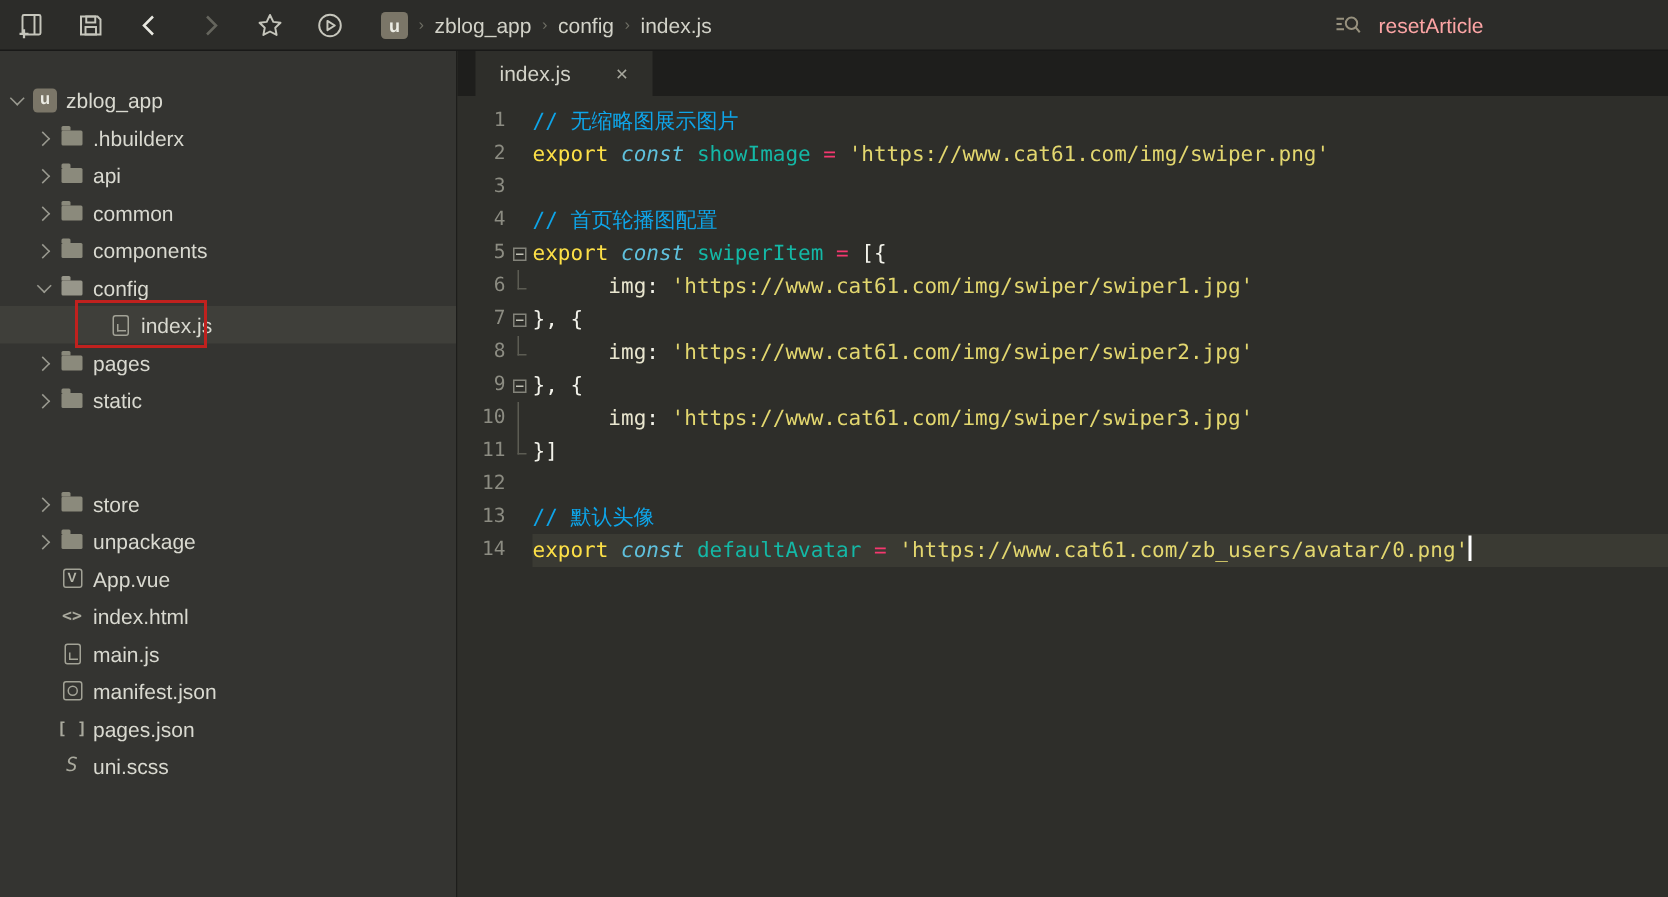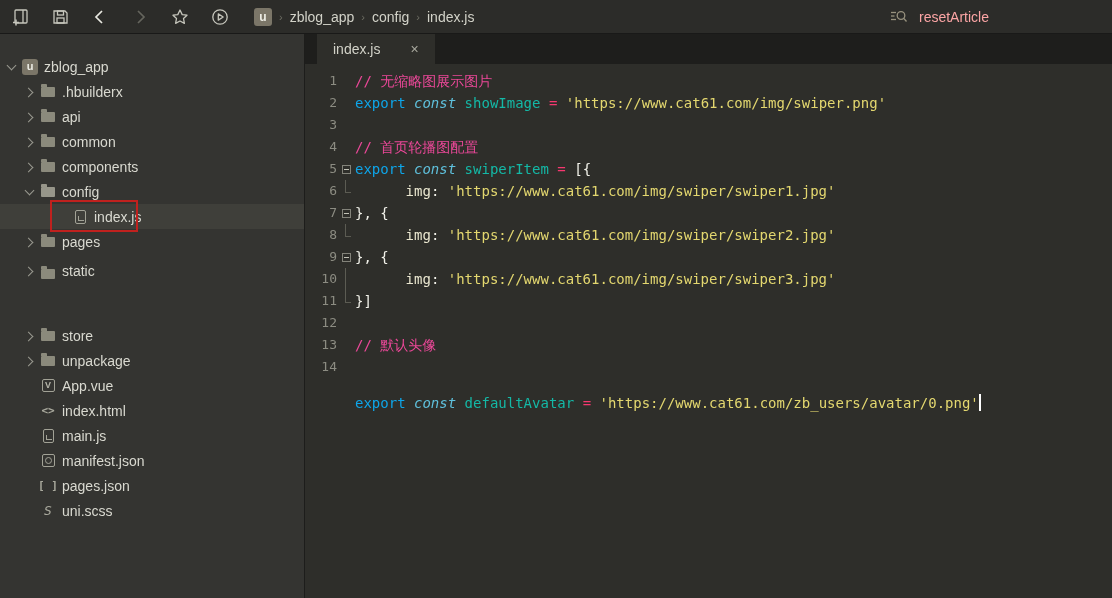--- a/index.html
+++ b/index.html
@@ -66,25 +66,25 @@
   .code { flex:1; padding-top:6px; font-family:"DejaVu Sans Mono", monospace; font-size:14px; overflow:hidden; }
   .code-line { height:22px; display:flex; align-items:stretch; line-height:22px; }
   .ln { width:32px; flex:none; text-align:right; color:#8c8c82; font-size:13px; cursor:pointer; }
   .foldcol { width:18px; flex:none; position:relative; display:flex; align-items:center; justify-content:center; }
   .fold-box { width:9px; height:9px; border:1px solid #83837a; position:relative; cursor:pointer; background:#2e2e2a; z-index:2; }
   .fold-box::after { content:''; position:absolute; left:1px; top:3px; width:5px; height:1px; background:#c2c2b6; }
   .guide { position:absolute; left:8px; top:0; width:6px; }
   .guide.end { height:58%; border-left:1px solid #5c5c53; border-bottom:1px solid #5c5c53; }
   .guide.vert { height:100%; border-left:1px solid #5c5c53; }
   .line-text { flex:1; white-space:pre; tab-size:6; color:#f2f2ea; }
-  .code-line.active .line-text { background:#3a3a33;margin-top:36px; }
+  .code-line.active .line-text { background:#3a3a33; }
   .cursor { display:inline-block; width:2px; height:17px; background:#ffffff; vertical-align:-3px; }
 
-  .tk-comment { color:#ec4899; }
-  .tk-kw  { color:#0ea5e9; }
+  .tk-comment { color:#0ea5e9; }
+  .tk-kw  { color:#fde047; }
   .tk-kw2 { color:#5fc0dc; font-style:italic; }
   .tk-ident { color:#14b8a6; }
   .tk-op  { color:#f5386f; }
   .tk-str { color:#e3d76f; }
   .tk-key { color:#e9e6cf; }
   .tk-plain { color:#f2f2ea; }
 </style>
 </head>
 <body>
 
@@ -203,21 +203,21 @@
           <span class="tree-label">index.js</span>
           <div class="anno"></div>
         </div>
         <div class="tree-row" style="padding-left: 22px;">
           <span class="chev right"></span>
           <span class="tree-ico">
             <span class="folder-ico"></span>
           </span>
           <span class="tree-label">pages</span>
         </div>
-        <div class="tree-row" style="padding-left: 22px; align-items: flex-end;">
+        <div class="tree-row" style="padding-left: 22px;">
           <span class="chev right"></span>
           <span class="tree-ico">
             <span class="folder-ico"></span>
           </span>
           <span class="tree-label">static</span>
         </div>
         <div class="tree-row" style="padding-left: 22px; margin-top: 44px;">
           <span class="chev right"></span>
           <span class="tree-ico">
             <span class="folder-ico"></span>

